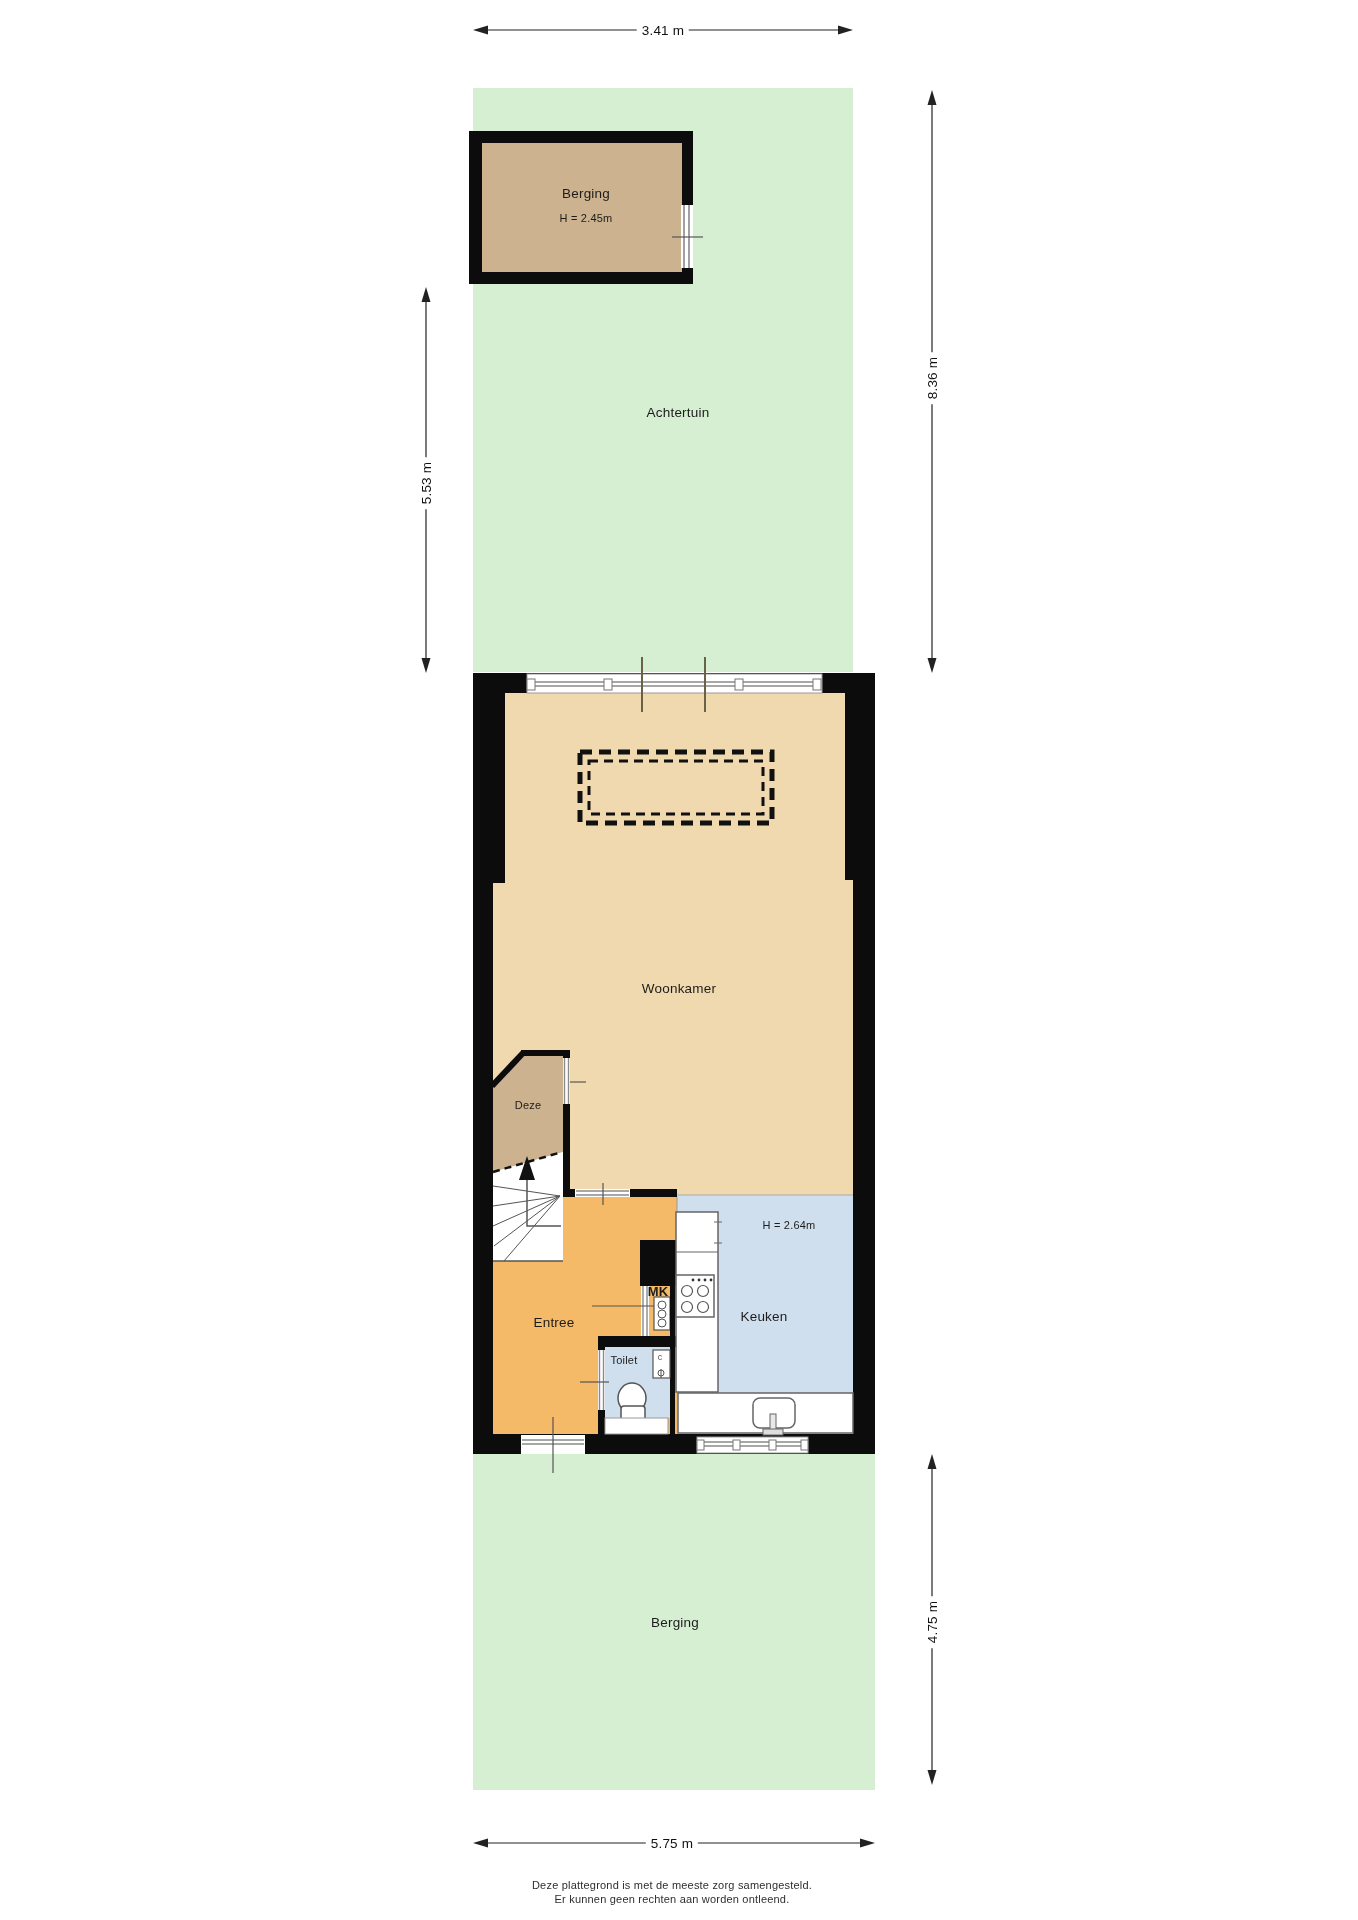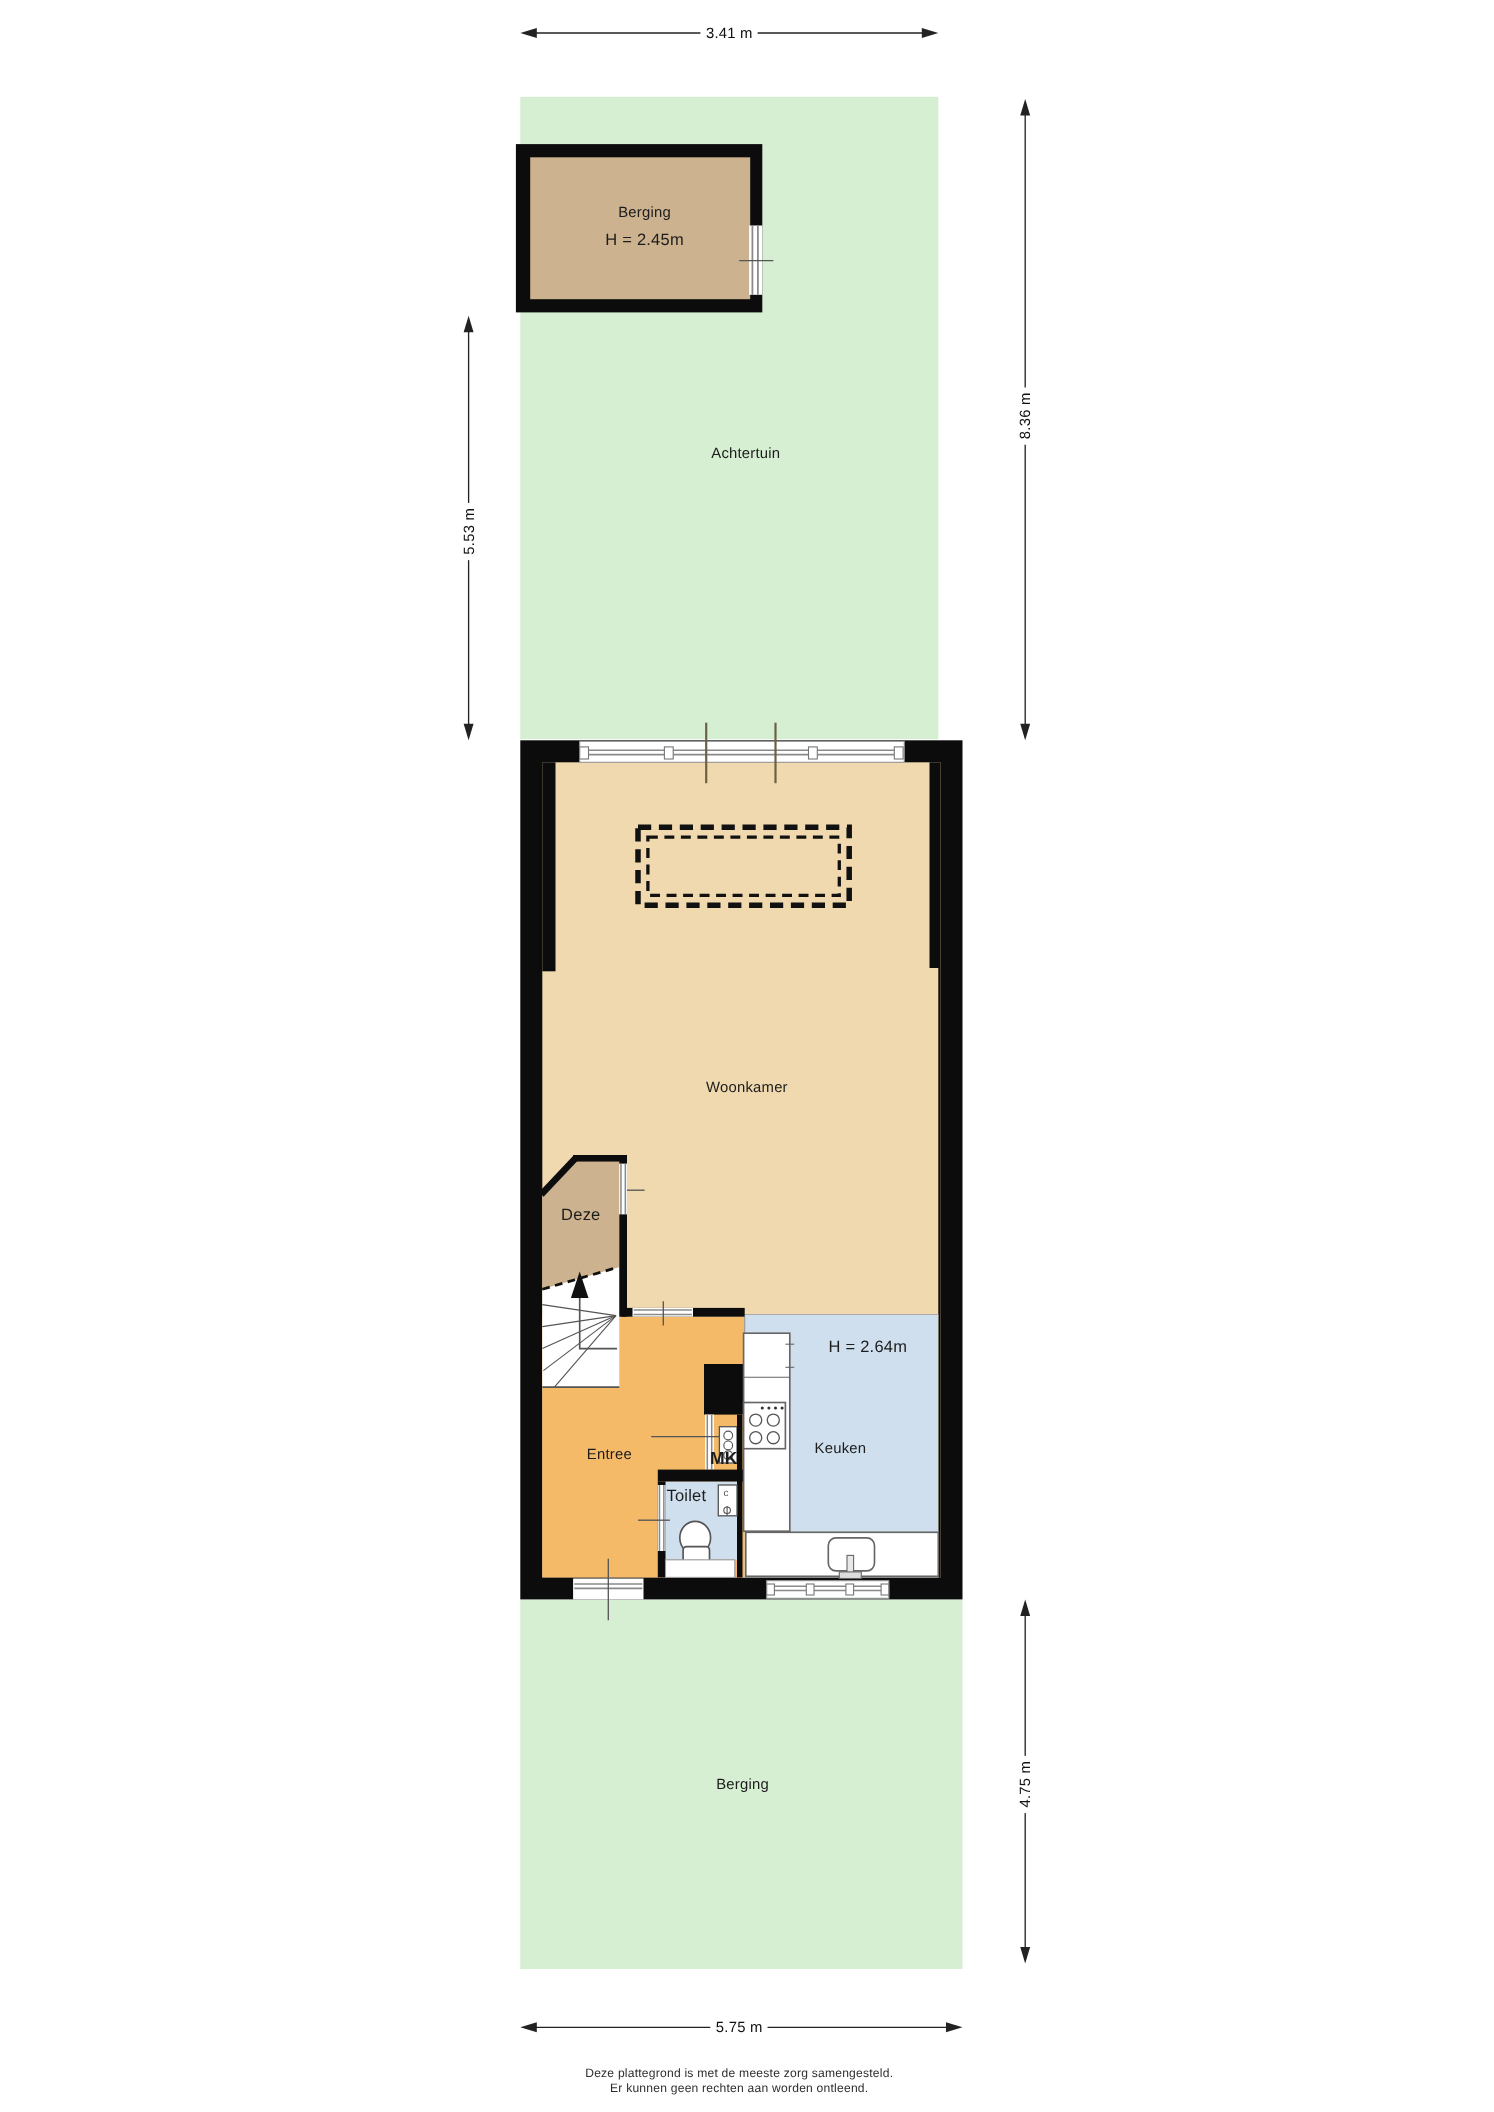--- a/index.html
+++ b/index.html
@@ -8,22 +8,22 @@
     --fixture-line:#666666; --dim-line:#222222; --text-dark:#1c1c1c;
   }
   html,body{margin:0;padding:0;background:#ffffff;}
   #plan{position:relative;width:1358px;height:1920px;background:#fff;overflow:hidden;
         font-family:"Liberation Sans",sans-serif;}
   #plan svg{position:absolute;left:0;top:0;}
   .lbl{position:absolute;transform:translate(-50%,-50%);color:var(--text-dark);
        white-space:nowrap;letter-spacing:.2px;}
   .lbl.rot{transform:translate(-50%,-50%) rotate(-90deg);}
   .room{font-size:13.5px;}
-  .small{font-size:15px;}
-  .tiny{font-size:16px;font-weight:bold;margin-top:36px;}
+  .small{font-size:11px;}
+  .tiny{font-size:13px;font-weight:bold;}
   .dim{font-size:13.5px;color:#111;background:#fff;padding:0 5px;}
   .dim.rot{padding:0 5px;}
   .boilerc{font-size:9px;color:#555;}
   .footer{font-size:11px;color:#2e2e2e;}
 </style>
 </head>
 <body>
 
 <div id="plan">
 <svg width="1358" height="1920" viewBox="0 0 1358 1920">

